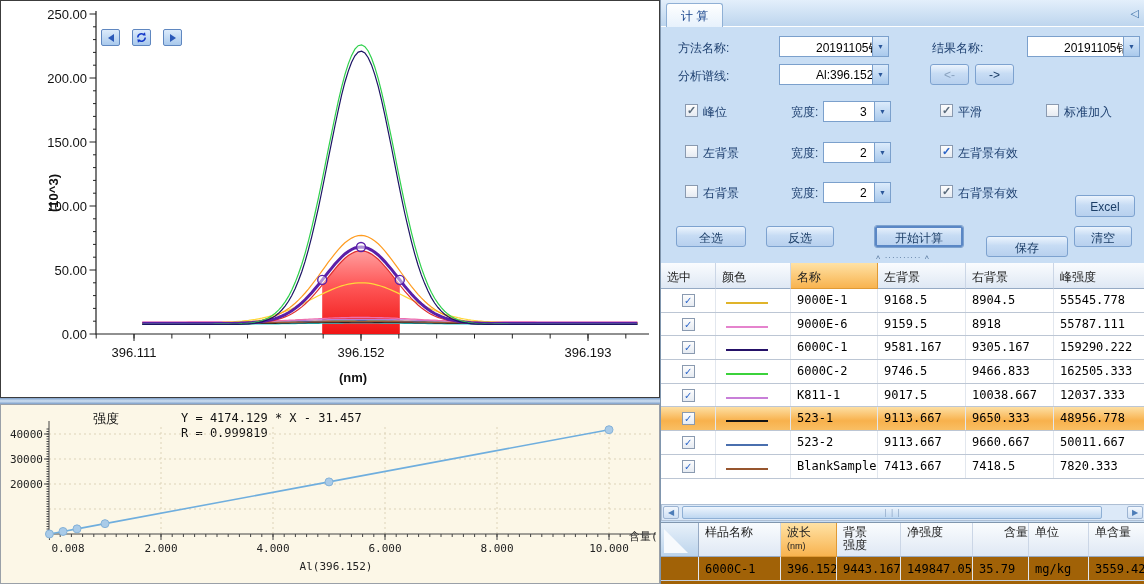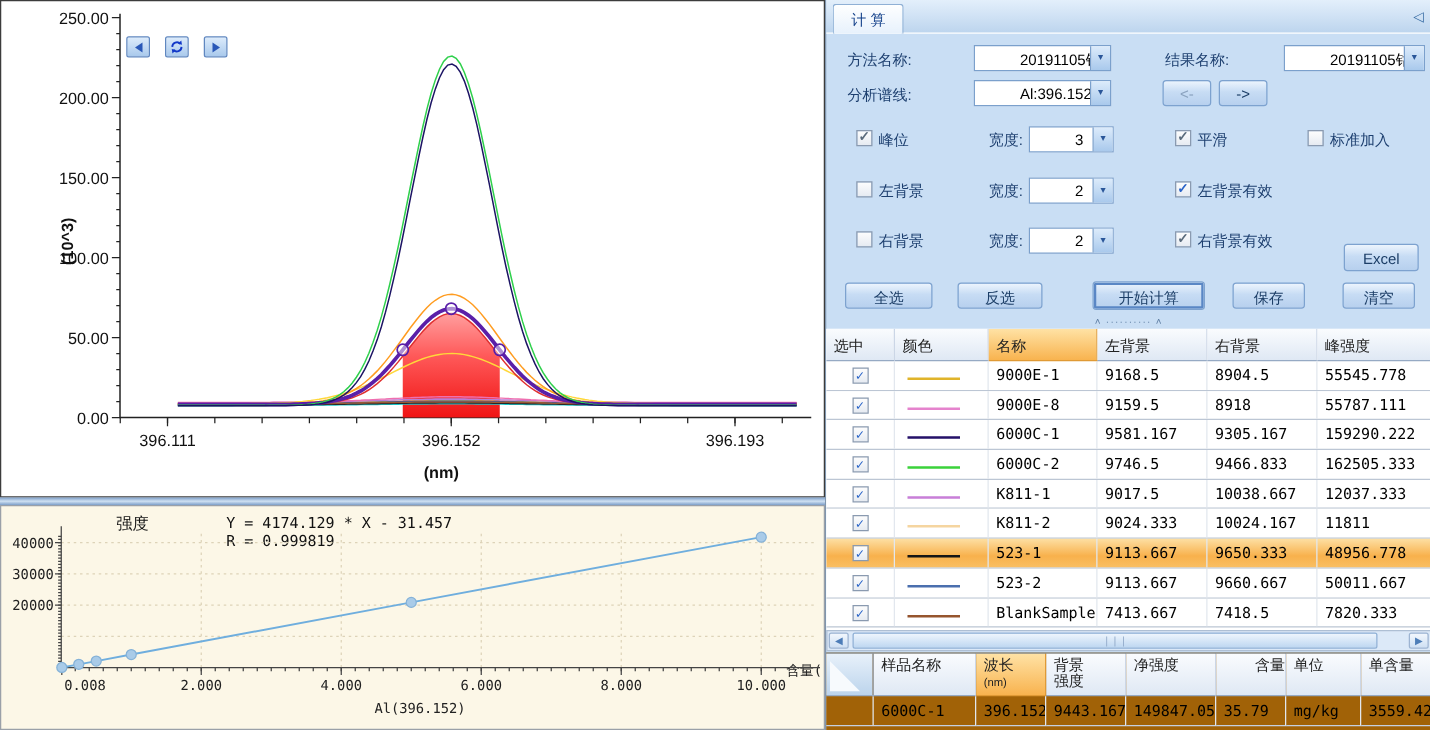--- a/index.html
+++ b/index.html
@@ -415,21 +415,21 @@
       <span class="combo-text">2</span>
       <span class="combo-btn">▼</span>
     </div>
     <span class="cb checked" style="left:279px;top:185px"></span>
     <span class="flabel" style="left:297px;top:185px">右背景有效</span>
     <div class="btn" style="left:414px;top:195px;width:60px;height:22px;padding-top:4px">Excel</div>
 
     <div class="btn" style="left:15px;top:226px;width:70px;height:21px;padding-top:3px">全选</div>
     <div class="btn" style="left:105px;top:226px;width:68px;height:21px;padding-top:3px">反选</div>
     <div class="btn primary" style="left:213px;top:225px;width:90px;height:23px;padding-top:4px">开始计算</div>
-    <div class="btn" style="left:325px;top:226px;width:58px;height:21px;padding-top:3px">保存</div>
+    <div class="btn" style="left:325px;top:236px;width:82px;height:21px;padding-top:3px">保存</div>
     <div class="btn" style="left:413px;top:226px;width:58px;height:21px;padding-top:3px">清空</div>
 
     <div id="splitter">˄ ·········· ˄</div>
 
     <div id="rt">
       <div id="rt-header">
         <div class="rt-hcell" style="width:55px">选中</div>
         <div class="rt-hcell" style="width:75px">颜色</div>
         <div class="rt-hcell hl" style="width:87px">名称</div>
         <div class="rt-hcell" style="width:88px">左背景</div>
@@ -441,21 +441,21 @@
             <div class="rt-cell ck" style="width: 55px;"><span class="tcb checked"></span></div>
             <div class="rt-cell" style="width: 75px;"><span class="cline" style="background: rgb(224, 180, 42);"></span></div>
             <div class="rt-cell" style="width: 87px;">9000E-1</div>
             <div class="rt-cell" style="width: 88px;">9168.5</div>
             <div class="rt-cell" style="width: 88px;">8904.5</div>
             <div class="rt-cell" style="width: 91px;">55545.778</div>
           </div>
           <div class="rt-row">
             <div class="rt-cell ck" style="width: 55px;"><span class="tcb checked"></span></div>
             <div class="rt-cell" style="width: 75px;"><span class="cline" style="background: rgb(229, 131, 205);"></span></div>
-            <div class="rt-cell" style="width: 87px;">9000E-8</div>
+            <div class="rt-cell" style="width: 87px;">9000E-6</div>
             <div class="rt-cell" style="width: 88px;">9159.5</div>
             <div class="rt-cell" style="width: 88px;">8918</div>
             <div class="rt-cell" style="width: 91px;">55787.111</div>
           </div>
           <div class="rt-row">
             <div class="rt-cell ck" style="width: 55px;"><span class="tcb checked"></span></div>
             <div class="rt-cell" style="width: 75px;"><span class="cline" style="background: rgb(37, 17, 104);"></span></div>
             <div class="rt-cell" style="width: 87px;">6000C-1</div>
             <div class="rt-cell" style="width: 88px;">9581.167</div>
             <div class="rt-cell" style="width: 88px;">9305.167</div>
@@ -469,28 +469,20 @@
             <div class="rt-cell" style="width: 88px;">9466.833</div>
             <div class="rt-cell" style="width: 91px;">162505.333</div>
           </div>
           <div class="rt-row">
             <div class="rt-cell ck" style="width: 55px;"><span class="tcb checked"></span></div>
             <div class="rt-cell" style="width: 75px;"><span class="cline" style="background: rgb(200, 127, 216);"></span></div>
             <div class="rt-cell" style="width: 87px;">K811-1</div>
             <div class="rt-cell" style="width: 88px;">9017.5</div>
             <div class="rt-cell" style="width: 88px;">10038.667</div>
             <div class="rt-cell" style="width: 91px;">12037.333</div>
-          </div>
-          <div class="rt-row">
-            <div class="rt-cell ck" style="width: 55px;"><span class="tcb checked"></span></div>
-            <div class="rt-cell" style="width: 75px;"><span class="cline" style="background: rgb(245, 213, 160);"></span></div>
-            <div class="rt-cell" style="width: 87px;">K811-2</div>
-            <div class="rt-cell" style="width: 88px;">9024.333</div>
-            <div class="rt-cell" style="width: 88px;">10024.167</div>
-            <div class="rt-cell" style="width: 91px;">11811</div>
           </div>
           <div class="rt-row sel">
             <div class="rt-cell ck" style="width: 55px;"><span class="tcb checked"></span></div>
             <div class="rt-cell" style="width: 75px;"><span class="cline" style="background: rgb(21, 21, 21);"></span></div>
             <div class="rt-cell" style="width: 87px;">523-1</div>
             <div class="rt-cell" style="width: 88px;">9113.667</div>
             <div class="rt-cell" style="width: 88px;">9650.333</div>
             <div class="rt-cell" style="width: 91px;">48956.778</div>
           </div>
           <div class="rt-row">

